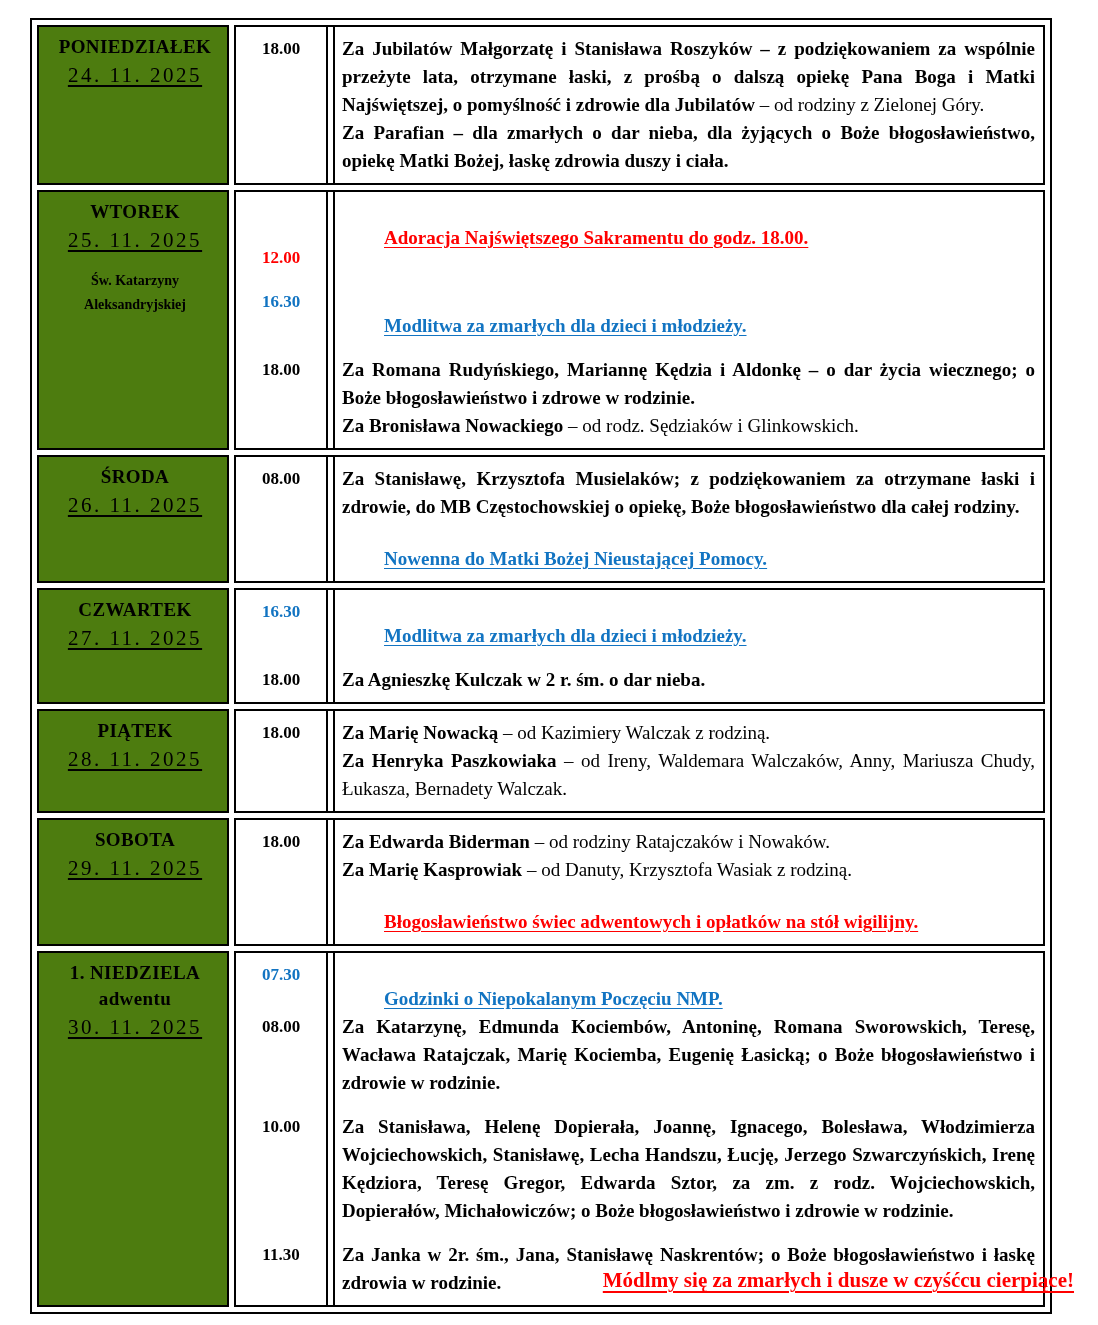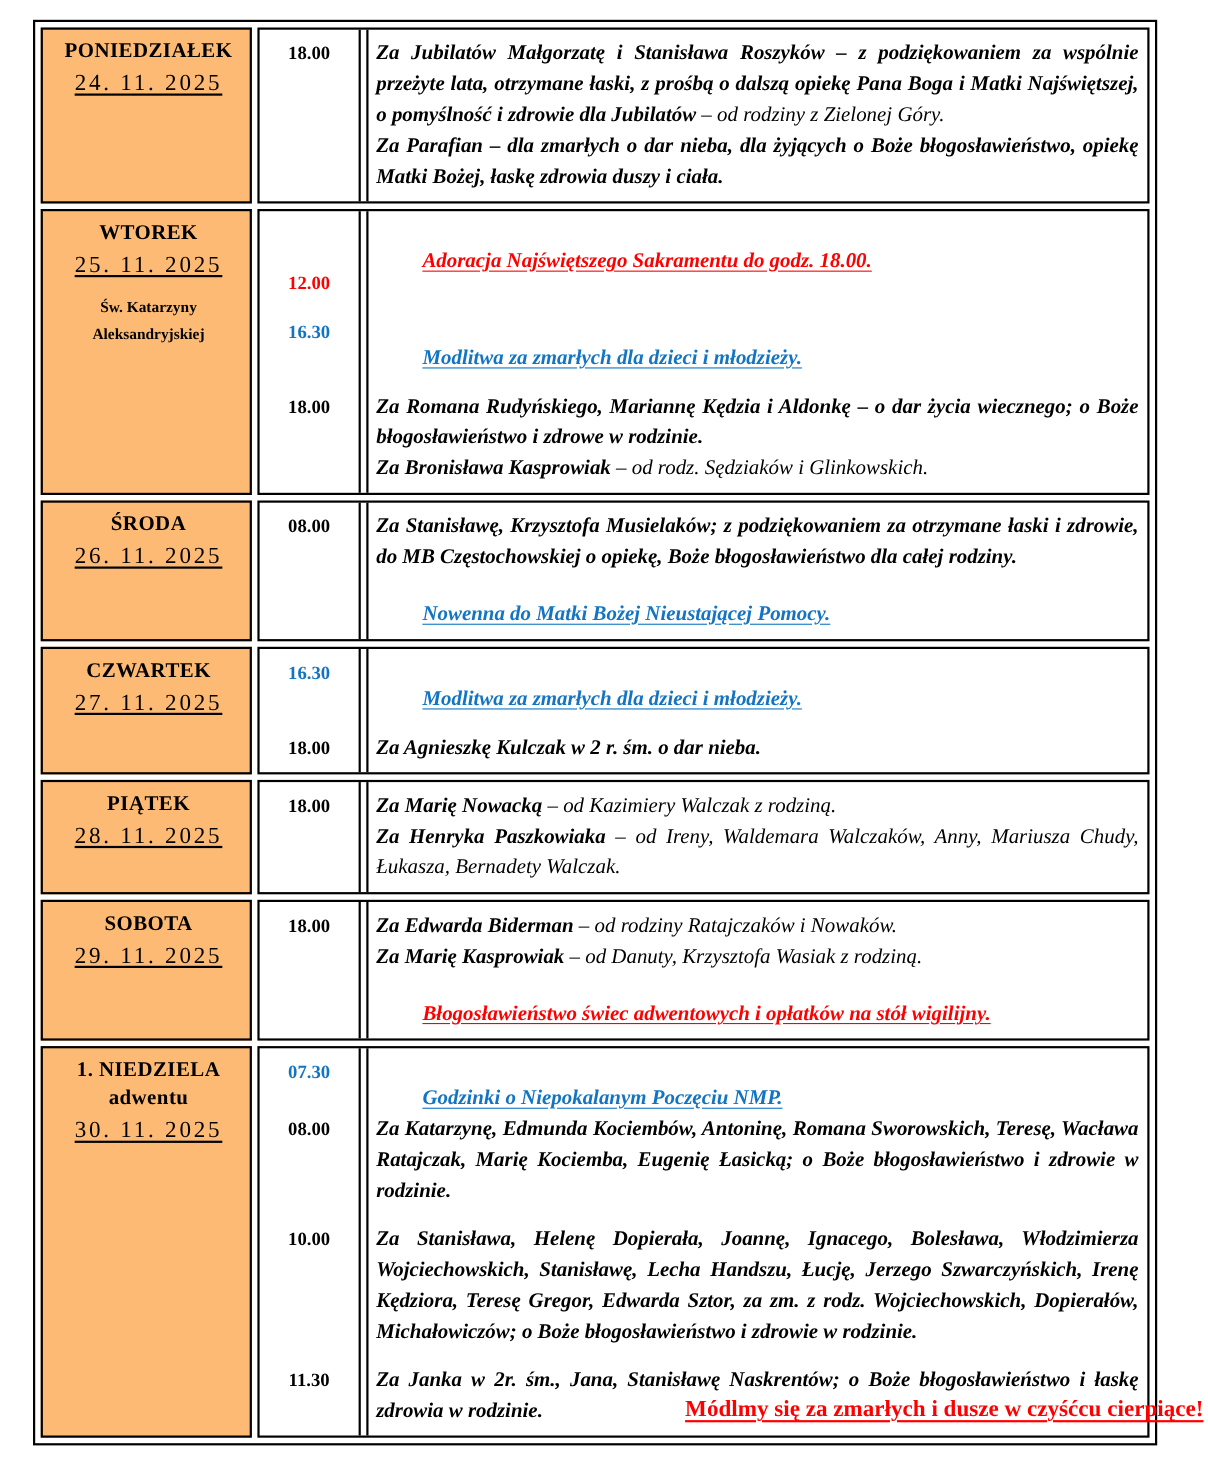--- a/index.html
+++ b/index.html
@@ -15,21 +15,21 @@
     width:1022px;
     border:2px solid #000;
     padding:5px;
     box-sizing:border-box;
     display:flex;flex-direction:column;gap:5px;
     background:#fff;
   }
   .row{display:grid;grid-template-columns:192px 1fr;gap:5px;}
   .day-cell{
     border:2px solid #000;
-    background:#fdba74;
+    background:#4d7c0f;
     text-align:center;
     padding:7px 4px 6px 8px;
     box-sizing:border-box;
   }
   .day-name{font-weight:700;font-size:19px;line-height:26px;letter-spacing:.4px;}
   .day-date{
     font-size:21px;line-height:26px;letter-spacing:2.5px;
     text-decoration:underline;text-underline-offset:3px;
     margin-top:2px;margin-bottom:16px;
   }
@@ -49,33 +49,33 @@
   }
   .row:nth-child(4) .body-cell{min-height:86px;}
   .entry{display:grid;grid-template-columns:90px 1fr;}
   .entry + .entry{margin-top:16px;}
   .entry.tight{margin-top:0;}
   .time{
     text-align:center;font-weight:700;font-size:17px;line-height:28px;
   }
   .time.red{color:#ff0000;margin-top:44px;}
   .time.blue{color:#1274c2;}
-  .text{padding:0 8px 0 16px;font-size:19px;line-height:28px;font-style:italic;}
+  .text{padding:0 8px 0 16px;font-size:19px;line-height:28px;}
   .para{margin:0;text-align:justify;}
   .para b{font-weight:700;}
   .para span{font-weight:400;}
   .para.announce-blue,.para.announce-red{
     text-align:left;padding-left:42px;white-space:nowrap;
     font-weight:700;text-decoration:underline;text-underline-offset:3px;margin-top:24px;
   }
   .para.announce-blue{color:#1274c2;}
   .para.announce-red{color:#ff0000;}
   
   .footer{
-    position:absolute;right:4px;top:1268px;
+    position:absolute;right:24px;top:1268px;
     font-size:21px;font-weight:700;color:#ff0000;
     text-decoration:underline;text-underline-offset:4px;
   }
 </style>
 </head>
 <body>
 
 <div class="page">
   <div class="schedule">
       <div class="row">
@@ -110,21 +110,21 @@
           <div class="entry">
             <div class="time blue">16.30</div>
             <div class="text">
               <p class="para announce-blue"><b>Modlitwa za zmarłych dla dzieci i młodzieży.</b></p>
             </div>
           </div>
           <div class="entry">
             <div class="time black">18.00</div>
             <div class="text">
               <p class="para normal"><b>Za Romana Rudyńskiego, Mariannę Kędzia i Aldonkę – o dar życia wiecznego; o Boże błogosławieństwo i zdrowe w rodzinie.</b></p>
-              <p class="para normal"><b>Za Bronisława Kasprowiak</b><span> – od rodz. Sędziaków i Glinkowskich.</span></p>
+              <p class="para normal"><b>Za Bronisława Nowackiego</b><span> – od rodz. Sędziaków i Glinkowskich.</span></p>
             </div>
           </div>
         </div>
       </div>
       <div class="row">
         <div class="day-cell">
           <div class="day-name">ŚRODA</div>
           <div class="day-date">26. 11. 2025</div>
         </div>
         <div class="body-cell">

